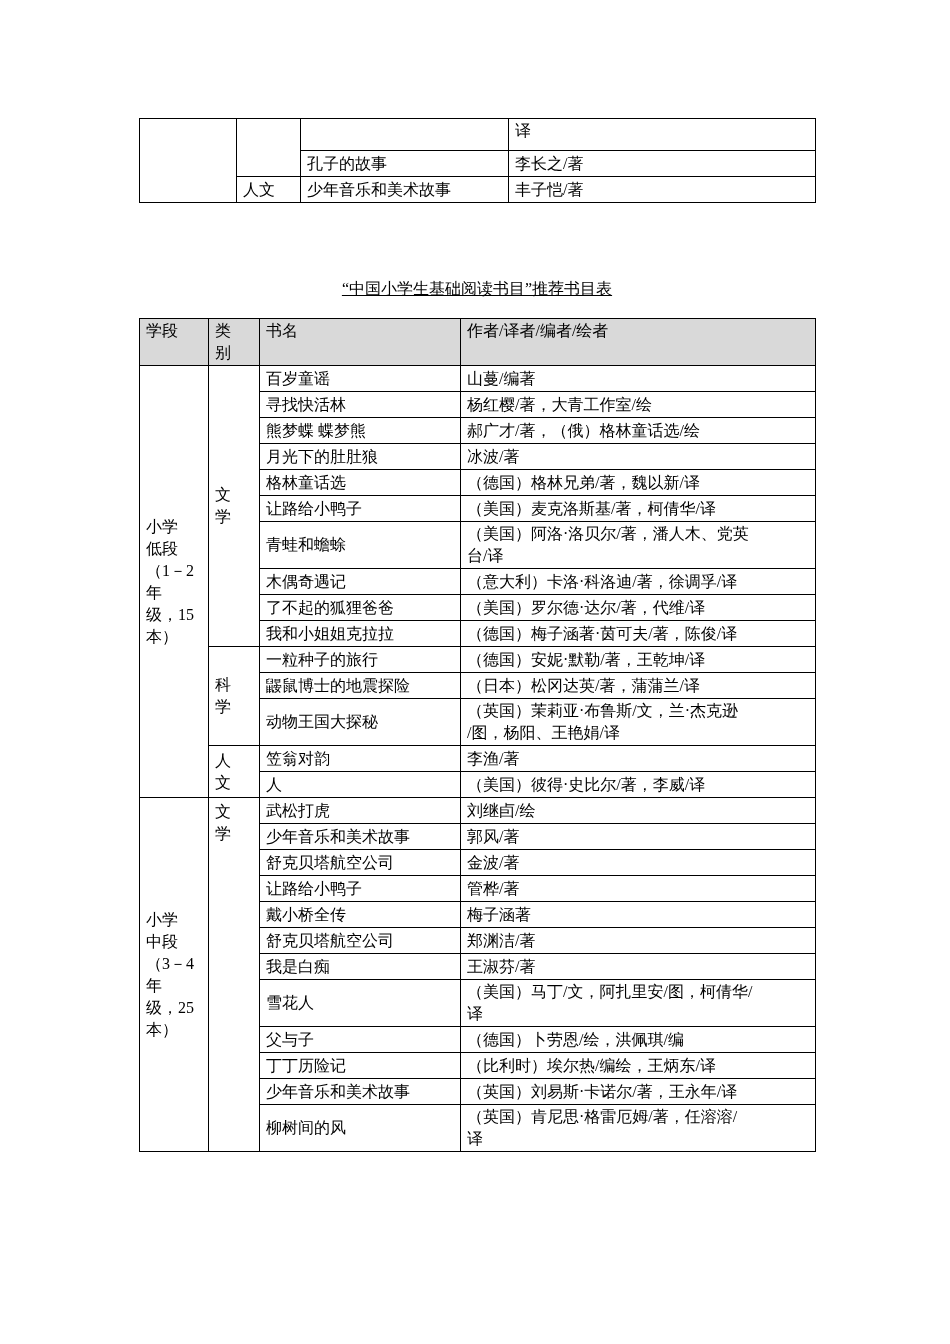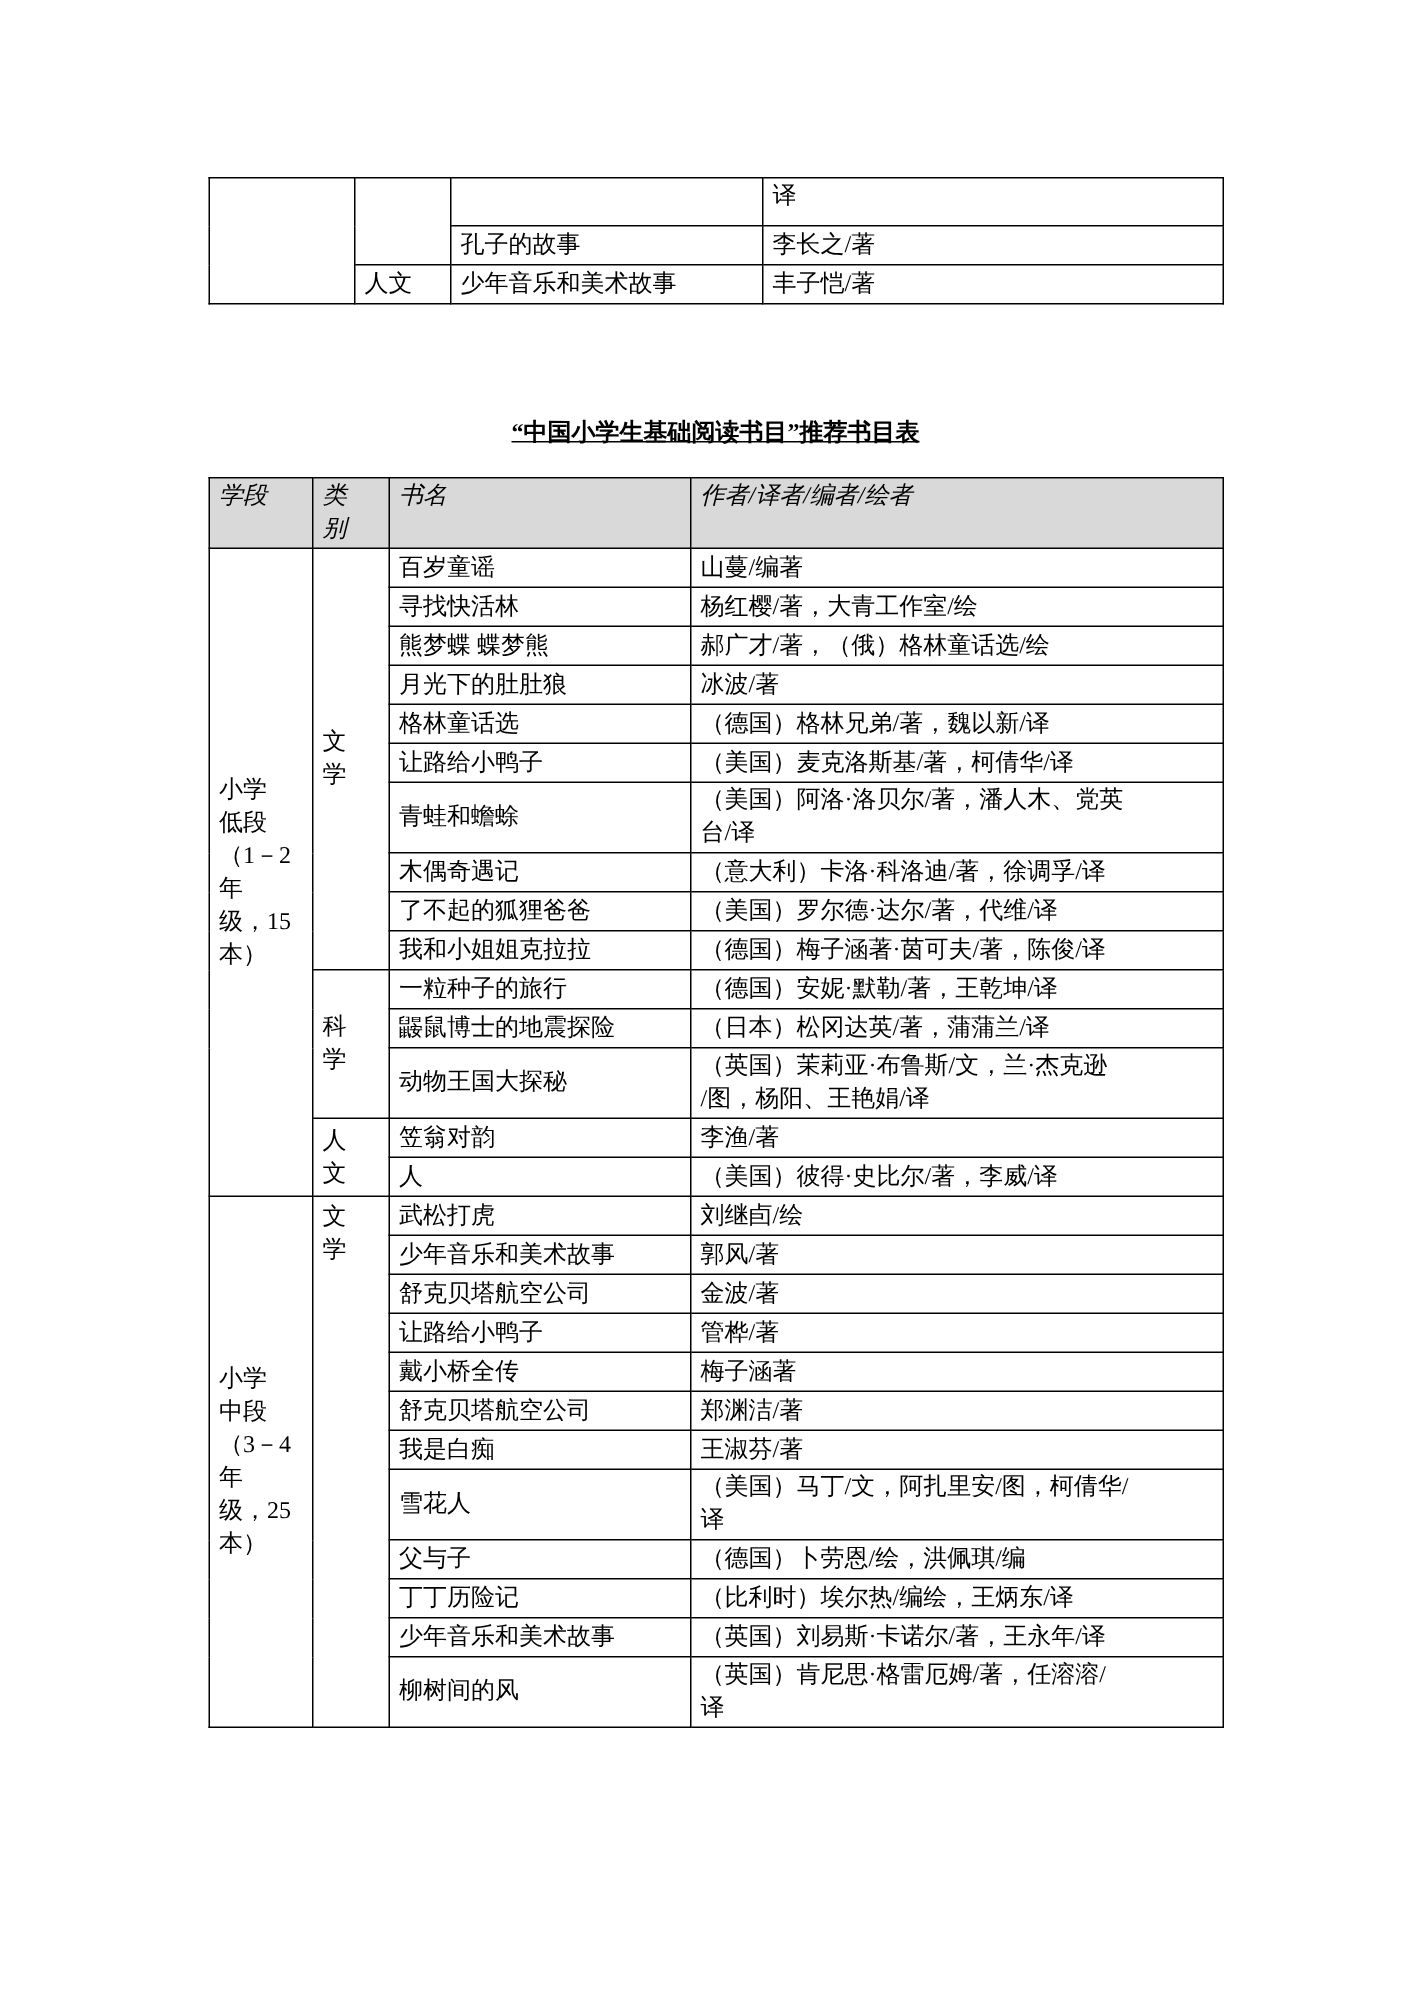--- a/index.html
+++ b/index.html
@@ -45,35 +45,34 @@
     margin-top: 118px;
   }
   .top-table .cont-split td {
     height: 32px;
     vertical-align: top;
   }
   
   .doc-title {
     margin-top: 72px;
     text-align: center;
-    font-weight: bold;
+    font-weight: normal;
     font-size: 16px;
     line-height: 27px;
   }
   .doc-title .tline {
     text-decoration: underline;
   }
   
   .main-table {
     margin-top: 16px;
   }
   .main-table thead td {
     background: #d9d9d9;
     vertical-align: top;
-    font-style: italic;
   }
   .grade-cell, .cat-cell {
     vertical-align: middle;
   }
   .cat-cell.vtop {
     vertical-align: top;
     padding-top: 3px;
   }
 </style>
 </head>

